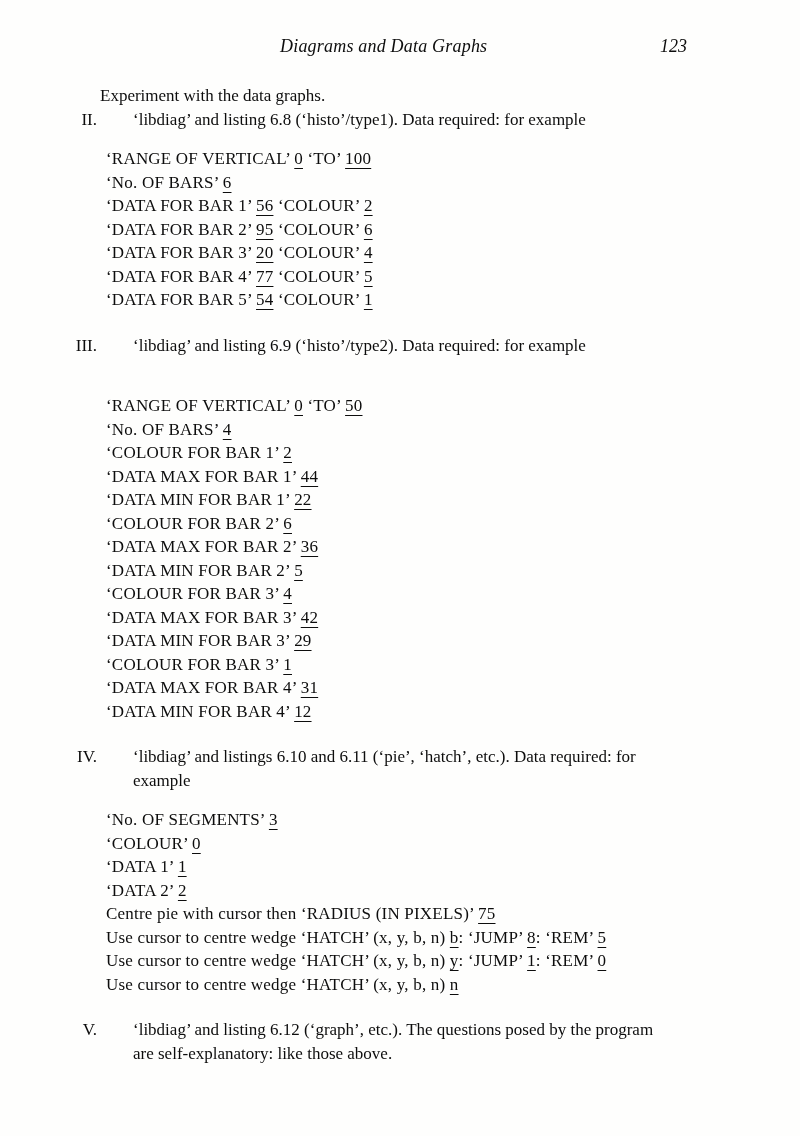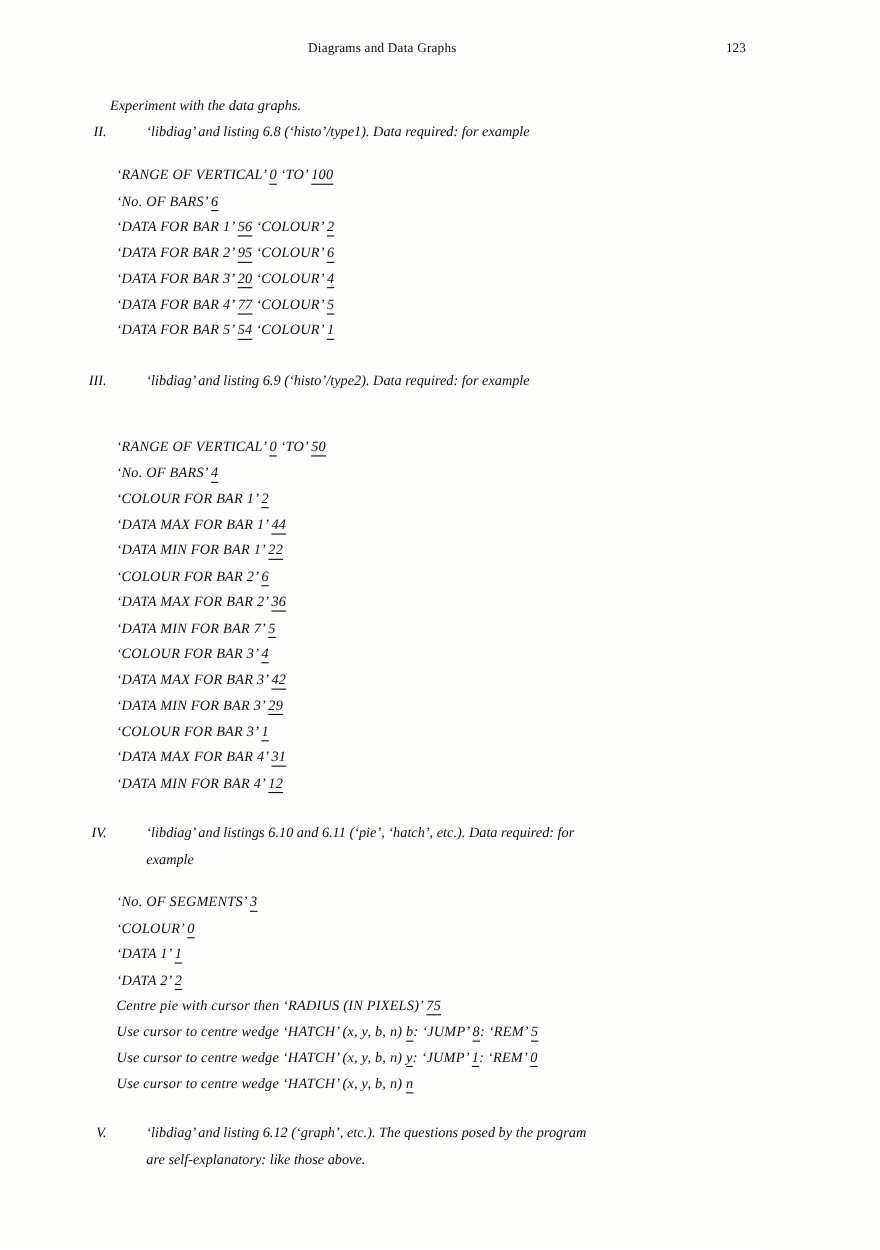--- a/index.html
+++ b/index.html
@@ -9,37 +9,37 @@
     height: 1136px;
     background: #fefefd;
     font-family: "Liberation Serif", serif;
     color: #0d0d0d;
     overflow: hidden;
   }
   .running-header {
     position: absolute;
     top: 36px; left: 0; right: 0;
     height: 26px;
-    font-size: 12px;
+    font-style: italic;
+    font-size: 18px;
   }
   .running-title {
     position: absolute;
     left: 280px;
     letter-spacing: 0.2px;
   }
   .page-number {
     position: absolute;
     left: 660px;
   }
   .content {
     position: absolute;
     top: 84px; left: 0; right: 40px;
-    font-size: 13px;
+    font-size: 17px;
     line-height: 23.5px;
-    font-style: italic;
   }
   .intro {
     margin: 0 0 0 100px;
   }
   .section { margin: 0; }
   .sec-head {
     display: flex;
     margin-top: 0;
     gap: 36px;
   }
@@ -98,21 +98,21 @@
             <span class="sec-heading">‘libdiag’ and listing 6.9 (‘histo’/type2). Data required: for example</span>
           </div>
           <div class="data-block">
             <div class="data-line"><span>‘RANGE OF VERTICAL’ </span><span class="u">0</span><span> ‘TO’ </span><span class="u">50</span></div>
             <div class="data-line"><span>‘No. OF BARS’ </span><span class="u">4</span></div>
             <div class="data-line"><span>‘COLOUR FOR BAR 1’ </span><span class="u">2</span></div>
             <div class="data-line"><span>‘DATA MAX FOR BAR 1’ </span><span class="u">44</span></div>
             <div class="data-line"><span>‘DATA MIN FOR BAR 1’ </span><span class="u">22</span></div>
             <div class="data-line"><span>‘COLOUR FOR BAR 2’ </span><span class="u">6</span></div>
             <div class="data-line"><span>‘DATA MAX FOR BAR 2’ </span><span class="u">36</span></div>
-            <div class="data-line"><span>‘DATA MIN FOR BAR 7’ </span><span class="u">5</span></div>
+            <div class="data-line"><span>‘DATA MIN FOR BAR 2’ </span><span class="u">5</span></div>
             <div class="data-line"><span>‘COLOUR FOR BAR 3’ </span><span class="u">4</span></div>
             <div class="data-line"><span>‘DATA MAX FOR BAR 3’ </span><span class="u">42</span></div>
             <div class="data-line"><span>‘DATA MIN FOR BAR 3’ </span><span class="u">29</span></div>
             <div class="data-line"><span>‘COLOUR FOR BAR 3’ </span><span class="u">1</span></div>
             <div class="data-line"><span>‘DATA MAX FOR BAR 4’ </span><span class="u">31</span></div>
             <div class="data-line"><span>‘DATA MIN FOR BAR 4’ </span><span class="u">12</span></div>
           </div>
         </div>
         <div class="section">
           <div class="sec-head">

